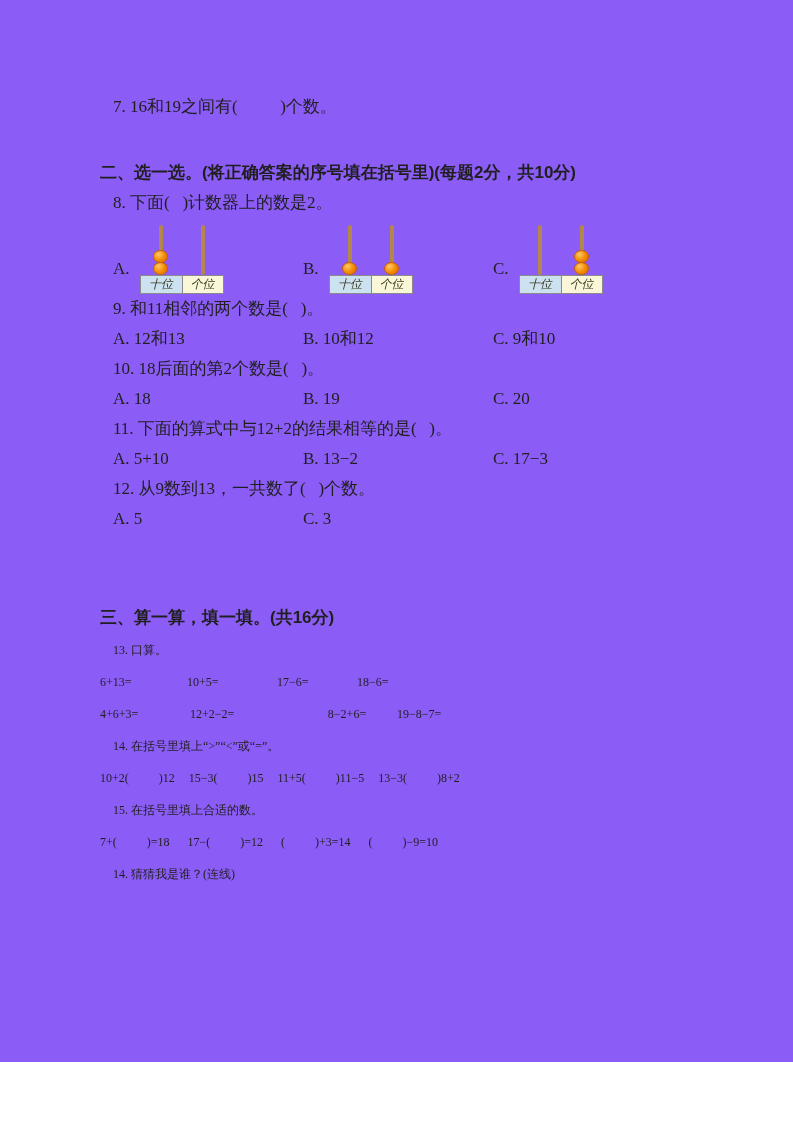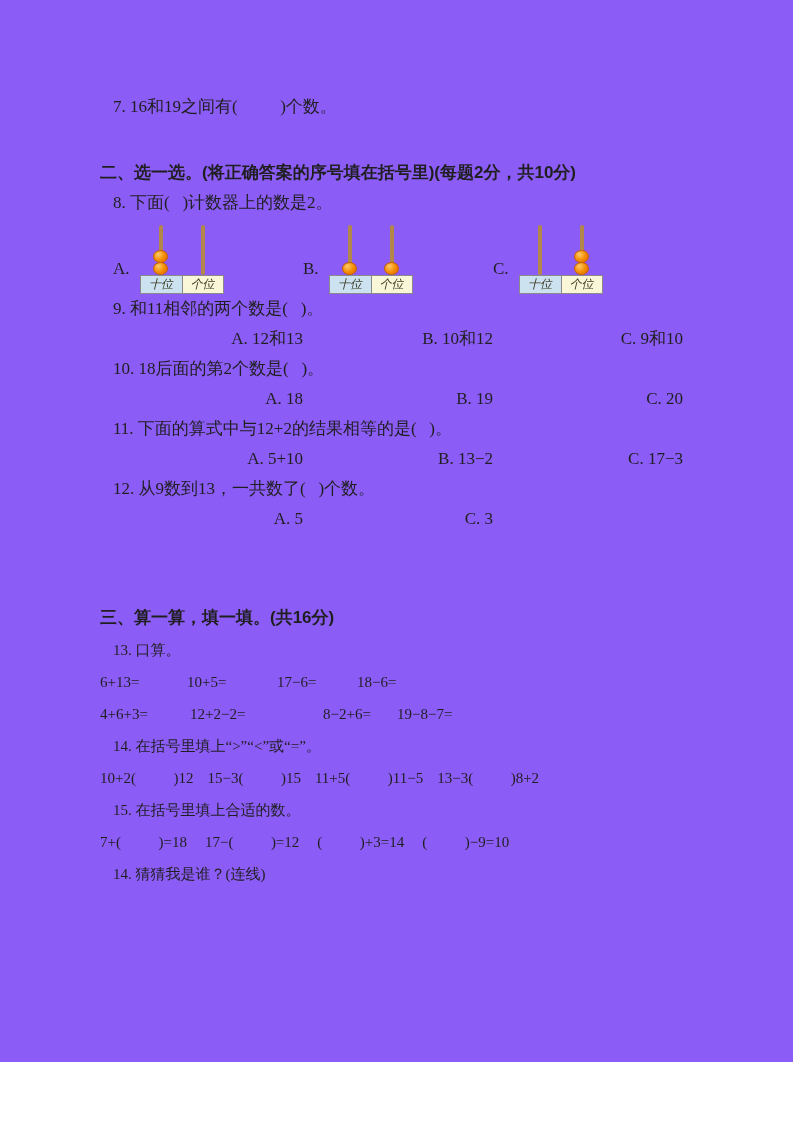--- a/index.html
+++ b/index.html
@@ -6,29 +6,29 @@
   .page {
     position:relative;
     width:793px; height:1062px;
     background:#8b5cf6;
     font-family:"Liberation Serif", serif;
     color:#1f1f1f;
     overflow:hidden;
   }
   .content { position:absolute; left:100px; top:92px; width:640px; }
   .line { height:30px; line-height:30px; font-size:17px; white-space:pre; }
-  .line3 { height:32px; line-height:32px; font-size:15px; white-space:pre; }
+  .line3 { height:32px; line-height:32px; font-size:12px; white-space:pre; }
   .indent { padding-left:13px; }
   .sec {
     font-family:"Liberation Sans", sans-serif;
     font-weight:bold; font-size:17px;
   }
   .sec2 { margin-top:36px; }
   .sec3 { margin-top:68px; }
-  .opts { display:flex; padding-left:13px;text-align:right; }
+  .opts { display:flex; padding-left:13px; }
   .opt { width:190px; white-space:pre; }
   .mrow { display:flex; }
   .mrow span { white-space:pre; }
   .row13a span:nth-child(1){ width:87px; }
   .row13a span:nth-child(2){ width:90px; }
   .row13a span:nth-child(3){ width:80px; }
   .row13b span:nth-child(1){ width:90px; }
   .row13b span:nth-child(2){ width:107px; }
   .row13b span:nth-child(3){ width:100px;text-align:center; }
   .row14 span { margin-right:14px; }

